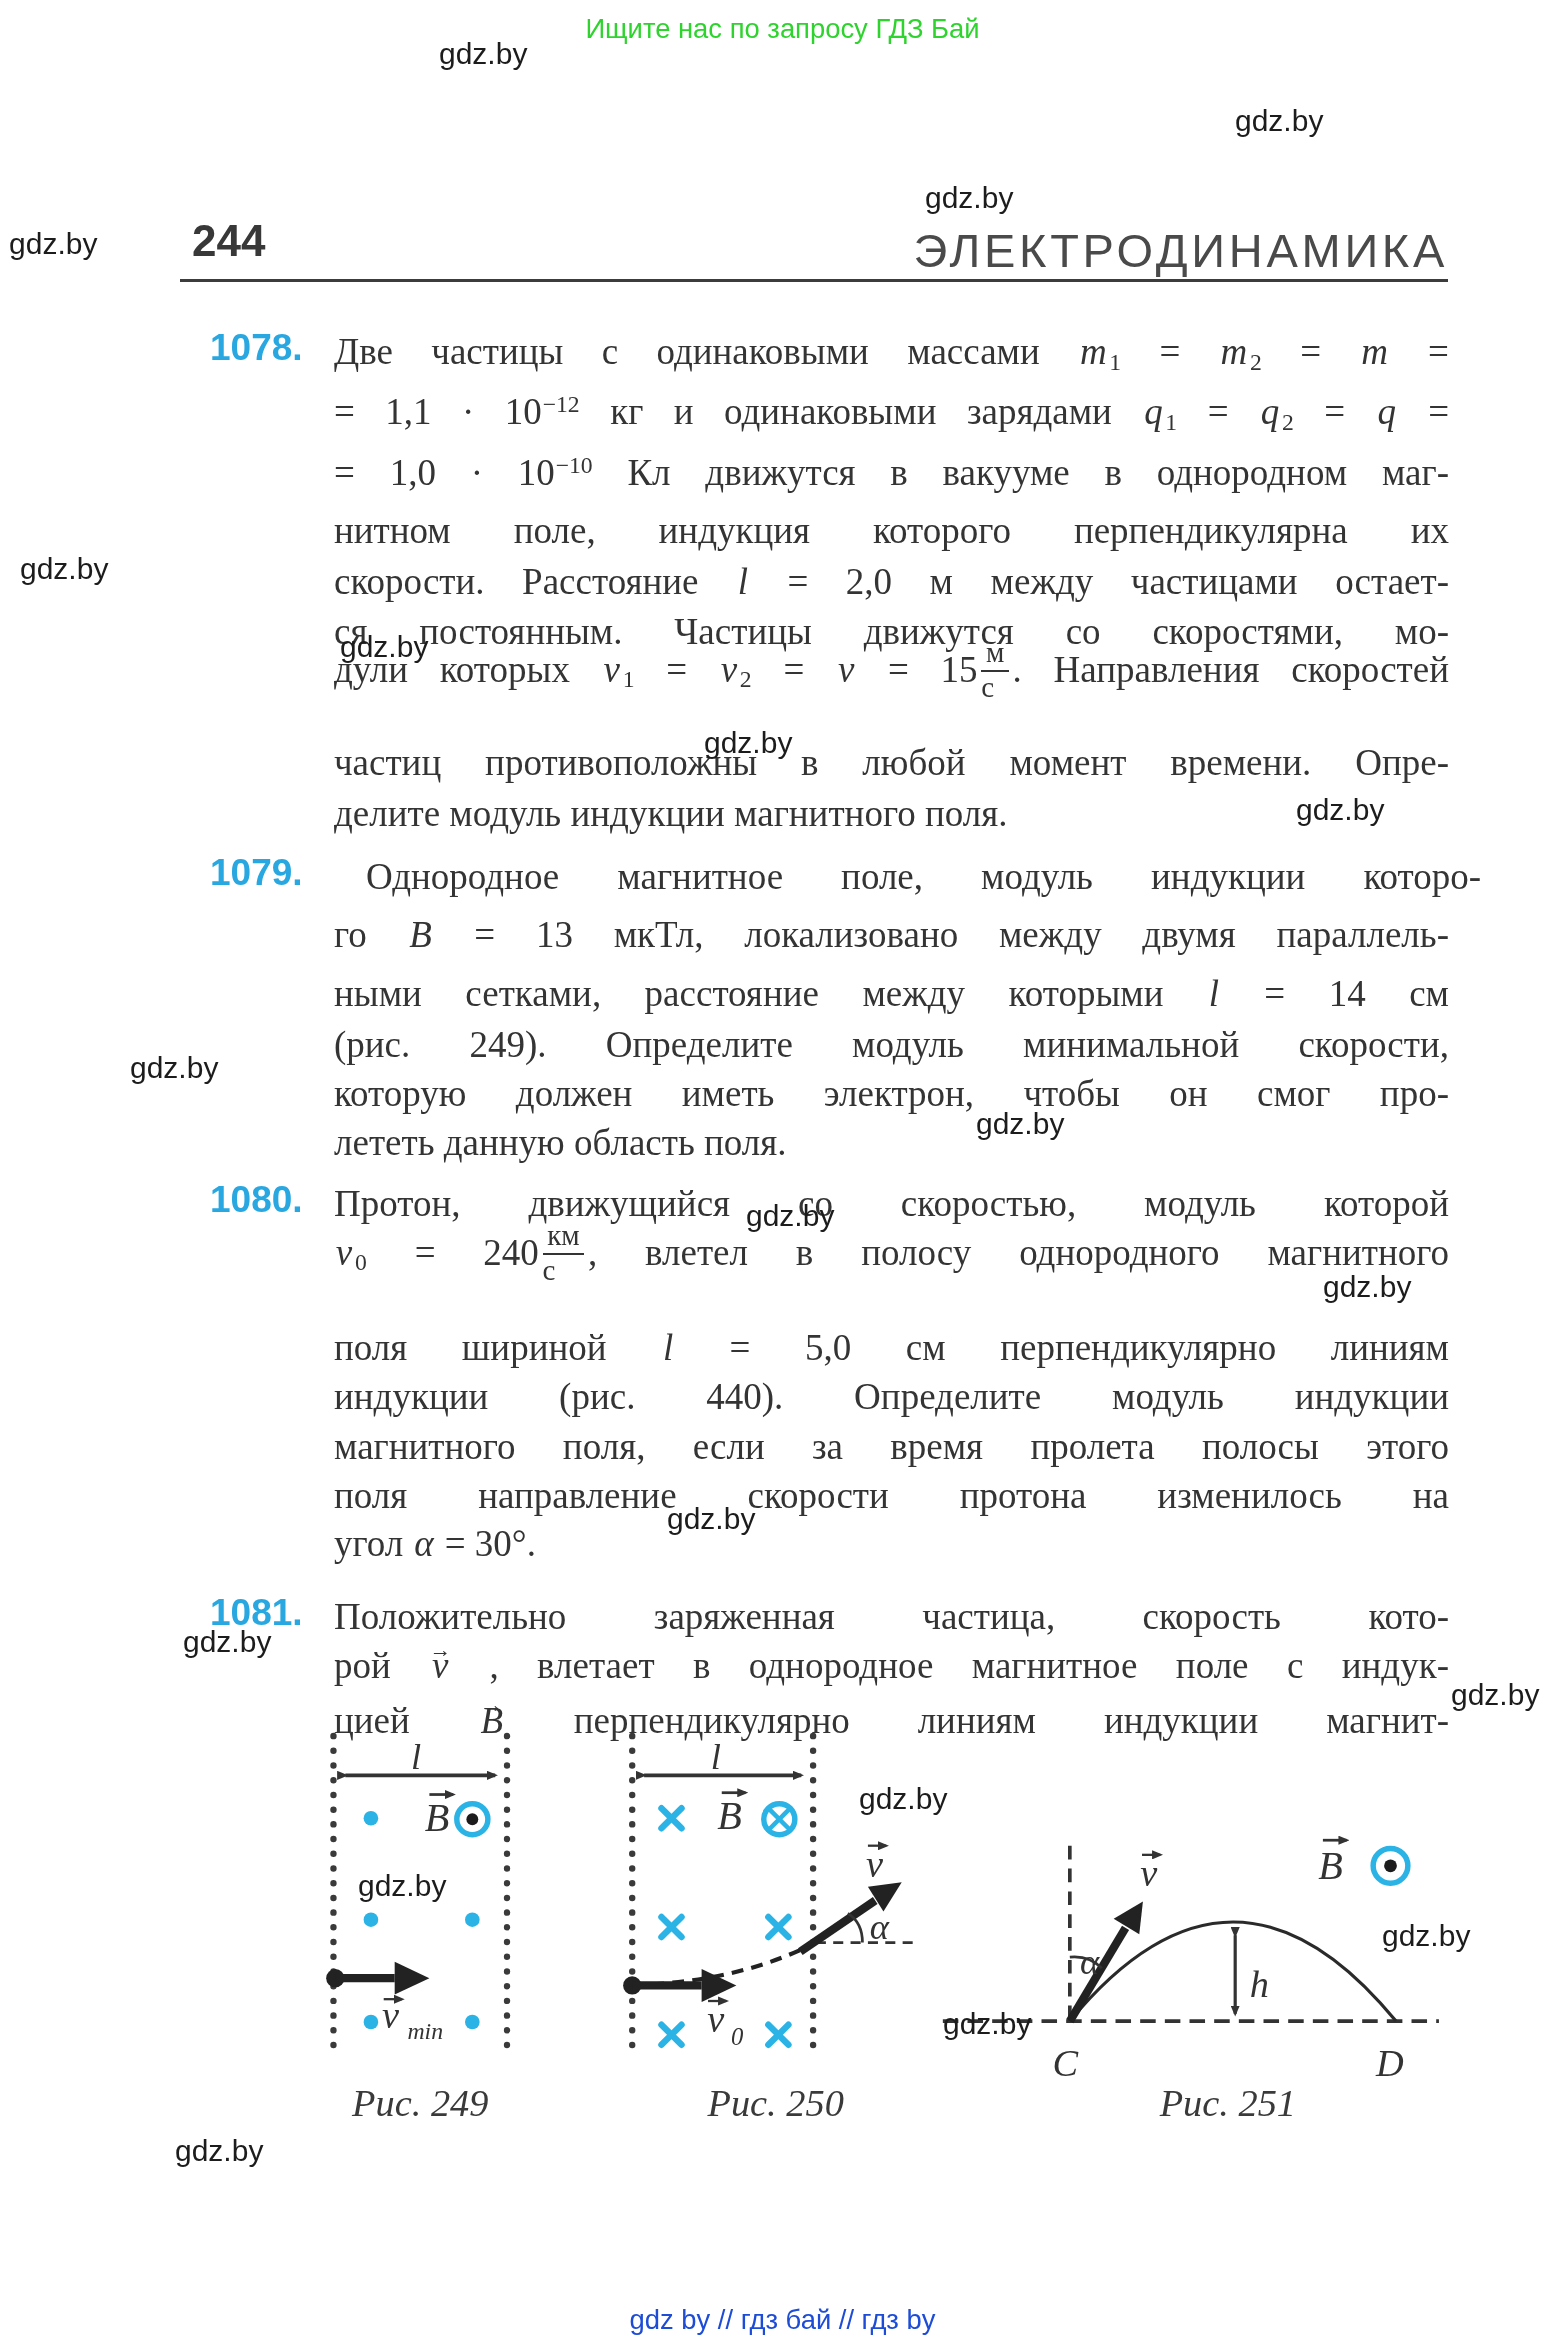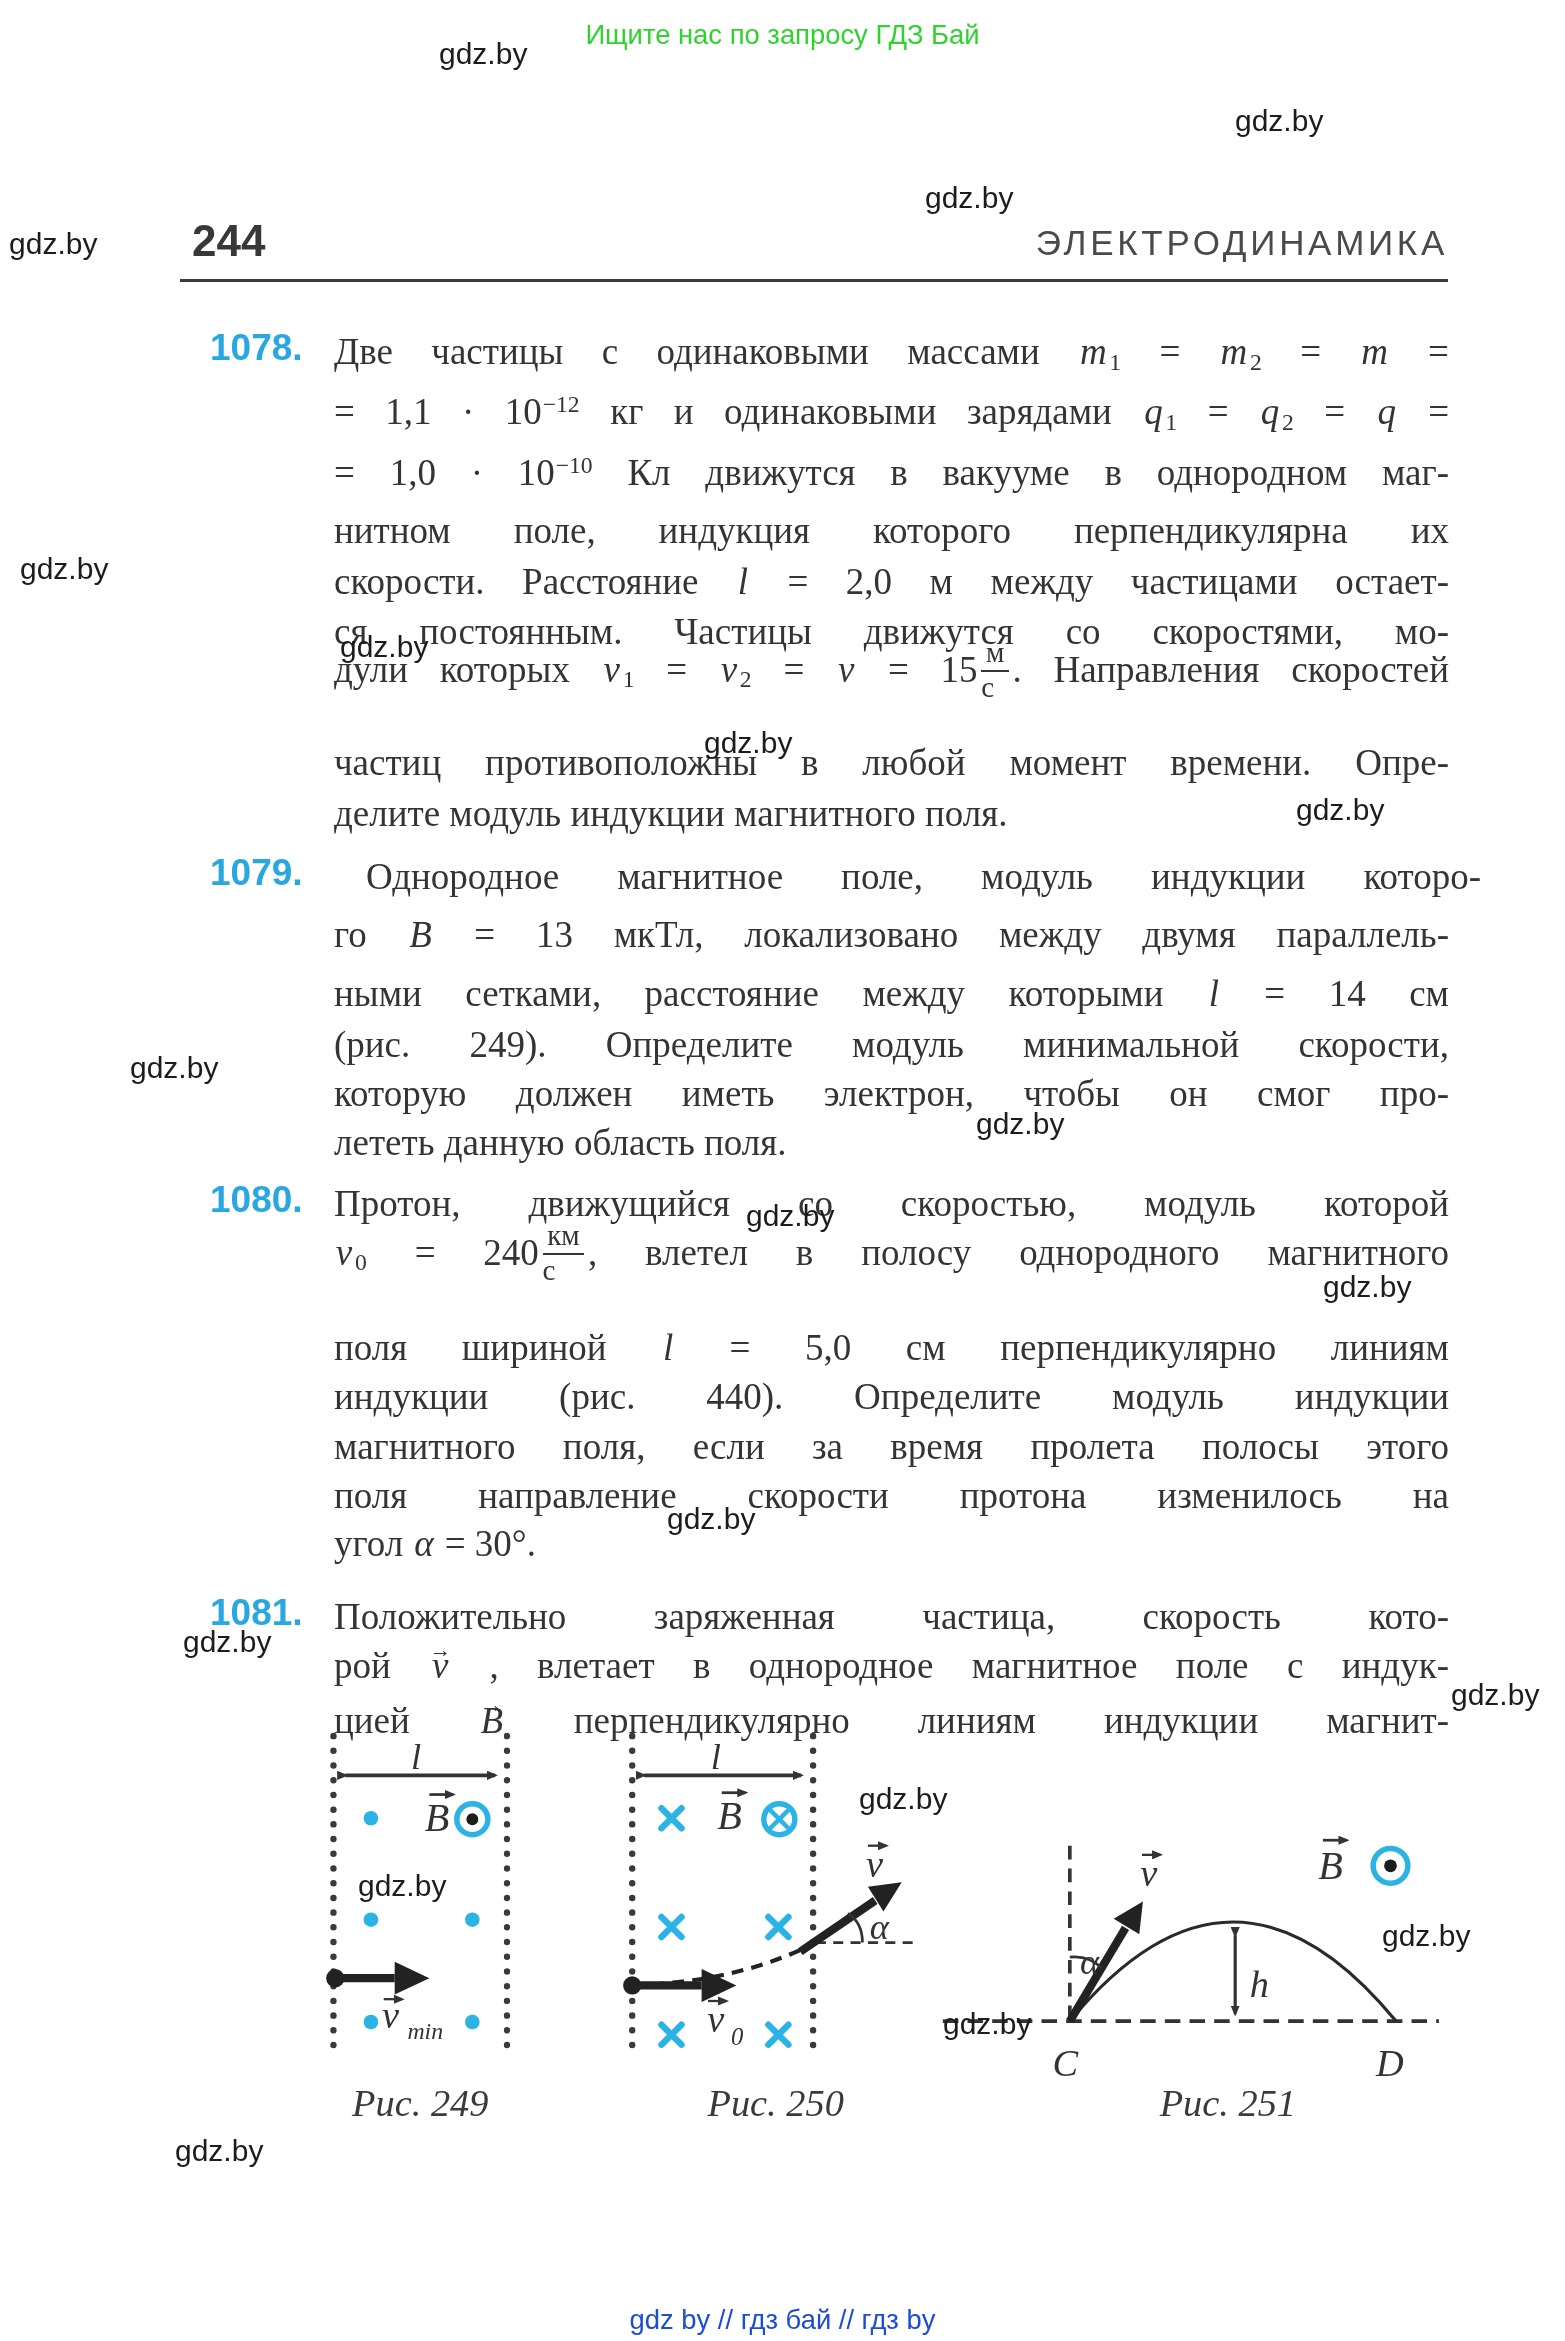--- a/index.html
+++ b/index.html
@@ -1,23 +1,23 @@
 <!DOCTYPE html>
 <html style="font-size:14.6px"><head>
 <meta charset="utf-8">
 <style>
   html,body{margin:0;padding:0;background:#888;}
   .page{position:relative;width:1565px;height:2342px;background:#ffffff;overflow:hidden;
         font-family:"Liberation Serif",serif;}
-  .banner{position:absolute;top:19px;left:0;width:100%;text-align:center;
+  .banner{position:absolute;top:13px;left:0;width:100%;text-align:center;
           font-family:"Liberation Sans",sans-serif;font-size:27.4px;color:#2ed32e;}
   .pagenum{position:absolute;left:180px;top:216px;font-family:"Liberation Sans",sans-serif;
            font-size:44px;font-weight:bold;color:#383838;margin-left:12px;}
   .chapter{position:absolute;right:117px;top:223px;font-family:"Liberation Sans",sans-serif;
-           font-size:35px;font-weight:500;letter-spacing:3.7px;color:#4a4a4a;}
+           font-size:47px;font-weight:500;letter-spacing:3.7px;color:#4a4a4a;}
   .rule{position:absolute;left:180px;right:117px;top:279px;height:2.7px;background:#3c3c3c;}
   .pnum{position:absolute;left:210px;width:108px;text-align:left;
         font-family:"Liberation Sans",sans-serif;font-size:37px;font-weight:bold;color:#29a7e0;}
   .ln{position:absolute;left:334px;width:1115px;font-size:37px;line-height:49px;color:#343434;
       text-align:justify;text-align-last:justify;}
   .ln.end{text-align-last:left;}
   .it{font-style:italic;padding:0 1.8px;}
   .sb{font-size:0.64em;position:relative;top:0.24em;margin-left:0.9px;}
   .sp{font-size:0.64em;position:relative;top:-0.52em;margin-left:0.9px;}
   .fr{display:inline-block;vertical-align:middle;text-align:center;font-size:29px;

